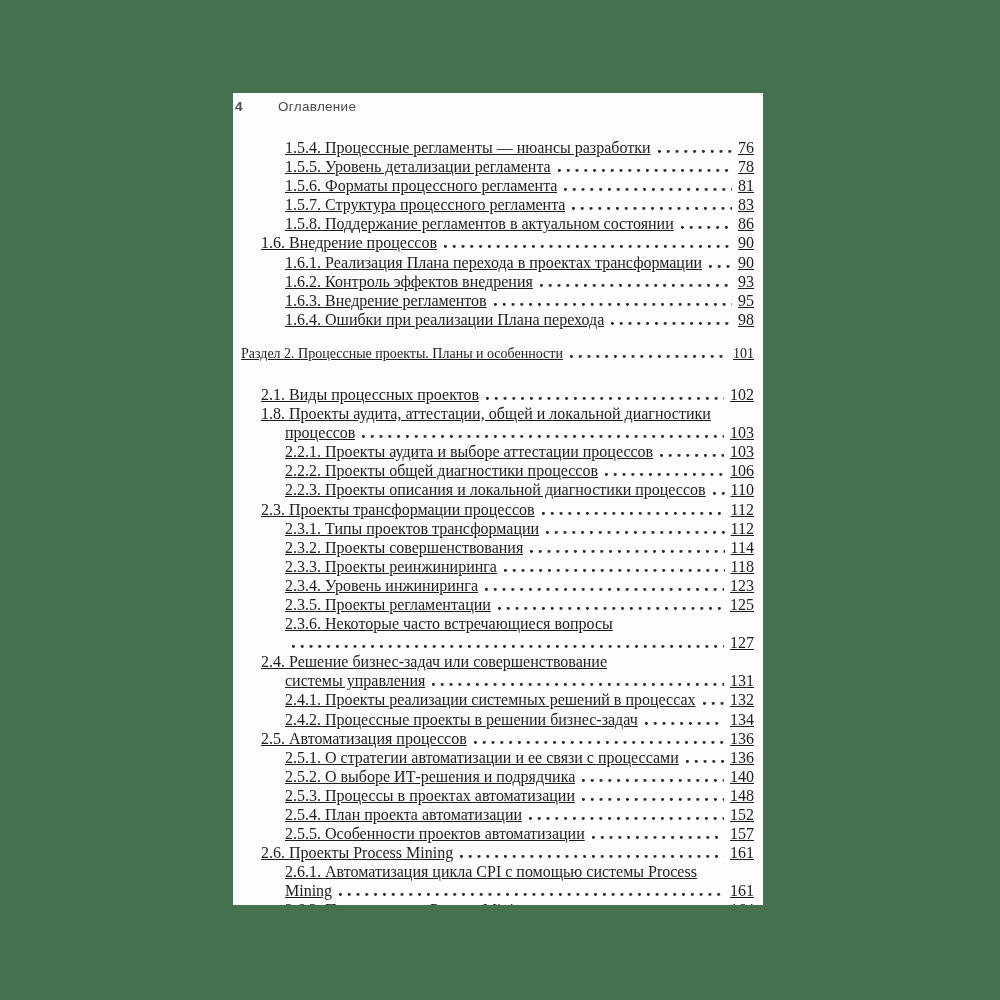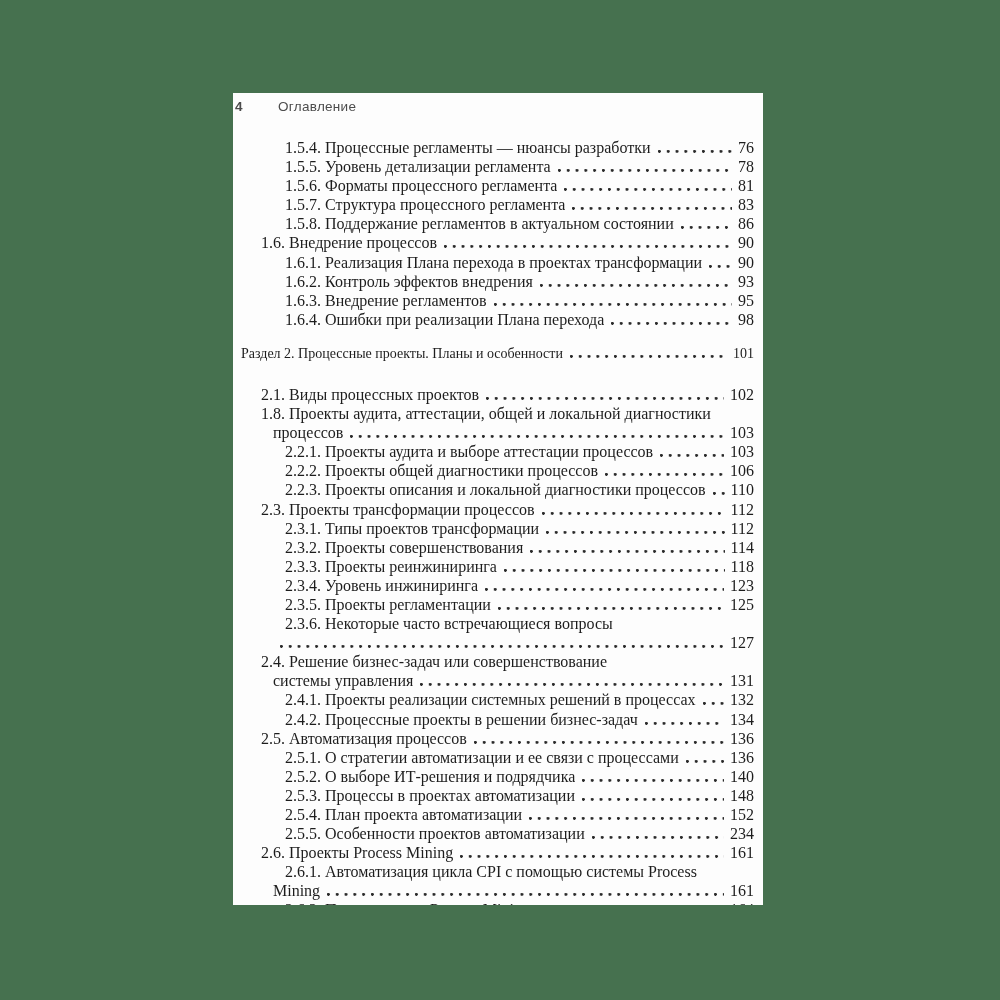--- a/index.html
+++ b/index.html
@@ -43,31 +43,32 @@
     width: 43px;
     flex: 0 0 auto;
     font-weight: 700;
   }
   .header .htitle { flex: 0 0 auto; }
 
   .toc {
     margin-top: 22px;
     color: #1d1d1d;
     font-size: 16px;
+    text-decoration: underline;
   }
   .row {
     display: flex;
     align-items: baseline;
     height: 19.1px;
     line-height: 19.1px;
     white-space: nowrap;
   }
   .row.l1   { padding-left: 28px; justify-content: space-between; }
   .row.l2   { padding-left: 52px; }
-  .row.cont { padding-left: 40px; }
+  .row.cont { padding-left: 52px; }
   .row.section {
     padding-left: 8px;
     font-size: 14px;
     height: 24px;
     line-height: 24px;
     margin-top: 13px;
     margin-bottom: 19px;
   }
   .txt { flex: 0 1 auto; overflow: hidden; }
   .leader {
@@ -252,21 +253,21 @@
           <span class="pg">148</span>
         </div>
         <div class="row l2">
           <span class="txt">2.5.4. План проекта автоматизации</span>
           <span class="leader"></span>
           <span class="pg">152</span>
         </div>
         <div class="row l2">
           <span class="txt">2.5.5. Особенности проектов автоматизации</span>
           <span class="leader"></span>
-          <span class="pg">234</span>
+          <span class="pg">157</span>
         </div>
         <div class="row l1">
           <span class="txt">2.6. Проекты Process Mining</span>
           <span class="leader"></span>
           <span class="pg">161</span>
         </div>
         <div class="row l2 first-line">
           <span class="txt">2.6.1. Автоматизация цикла CPI с помощью системы Process</span>
         </div>
         <div class="row cont">

